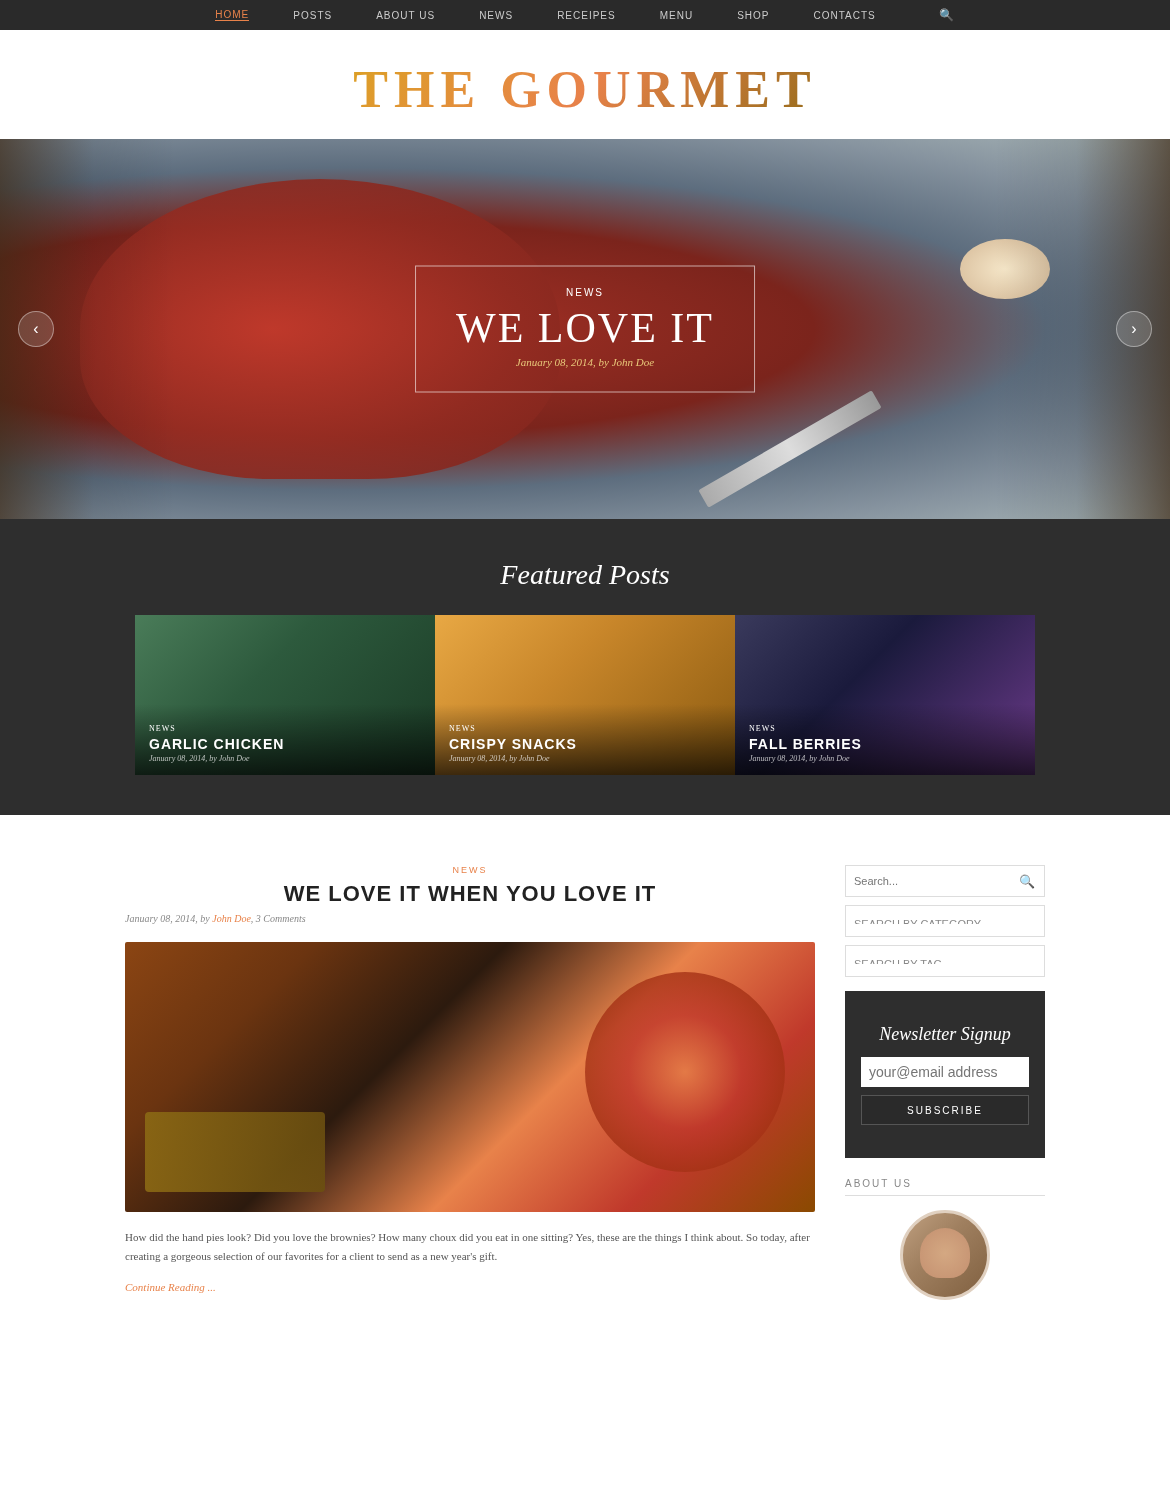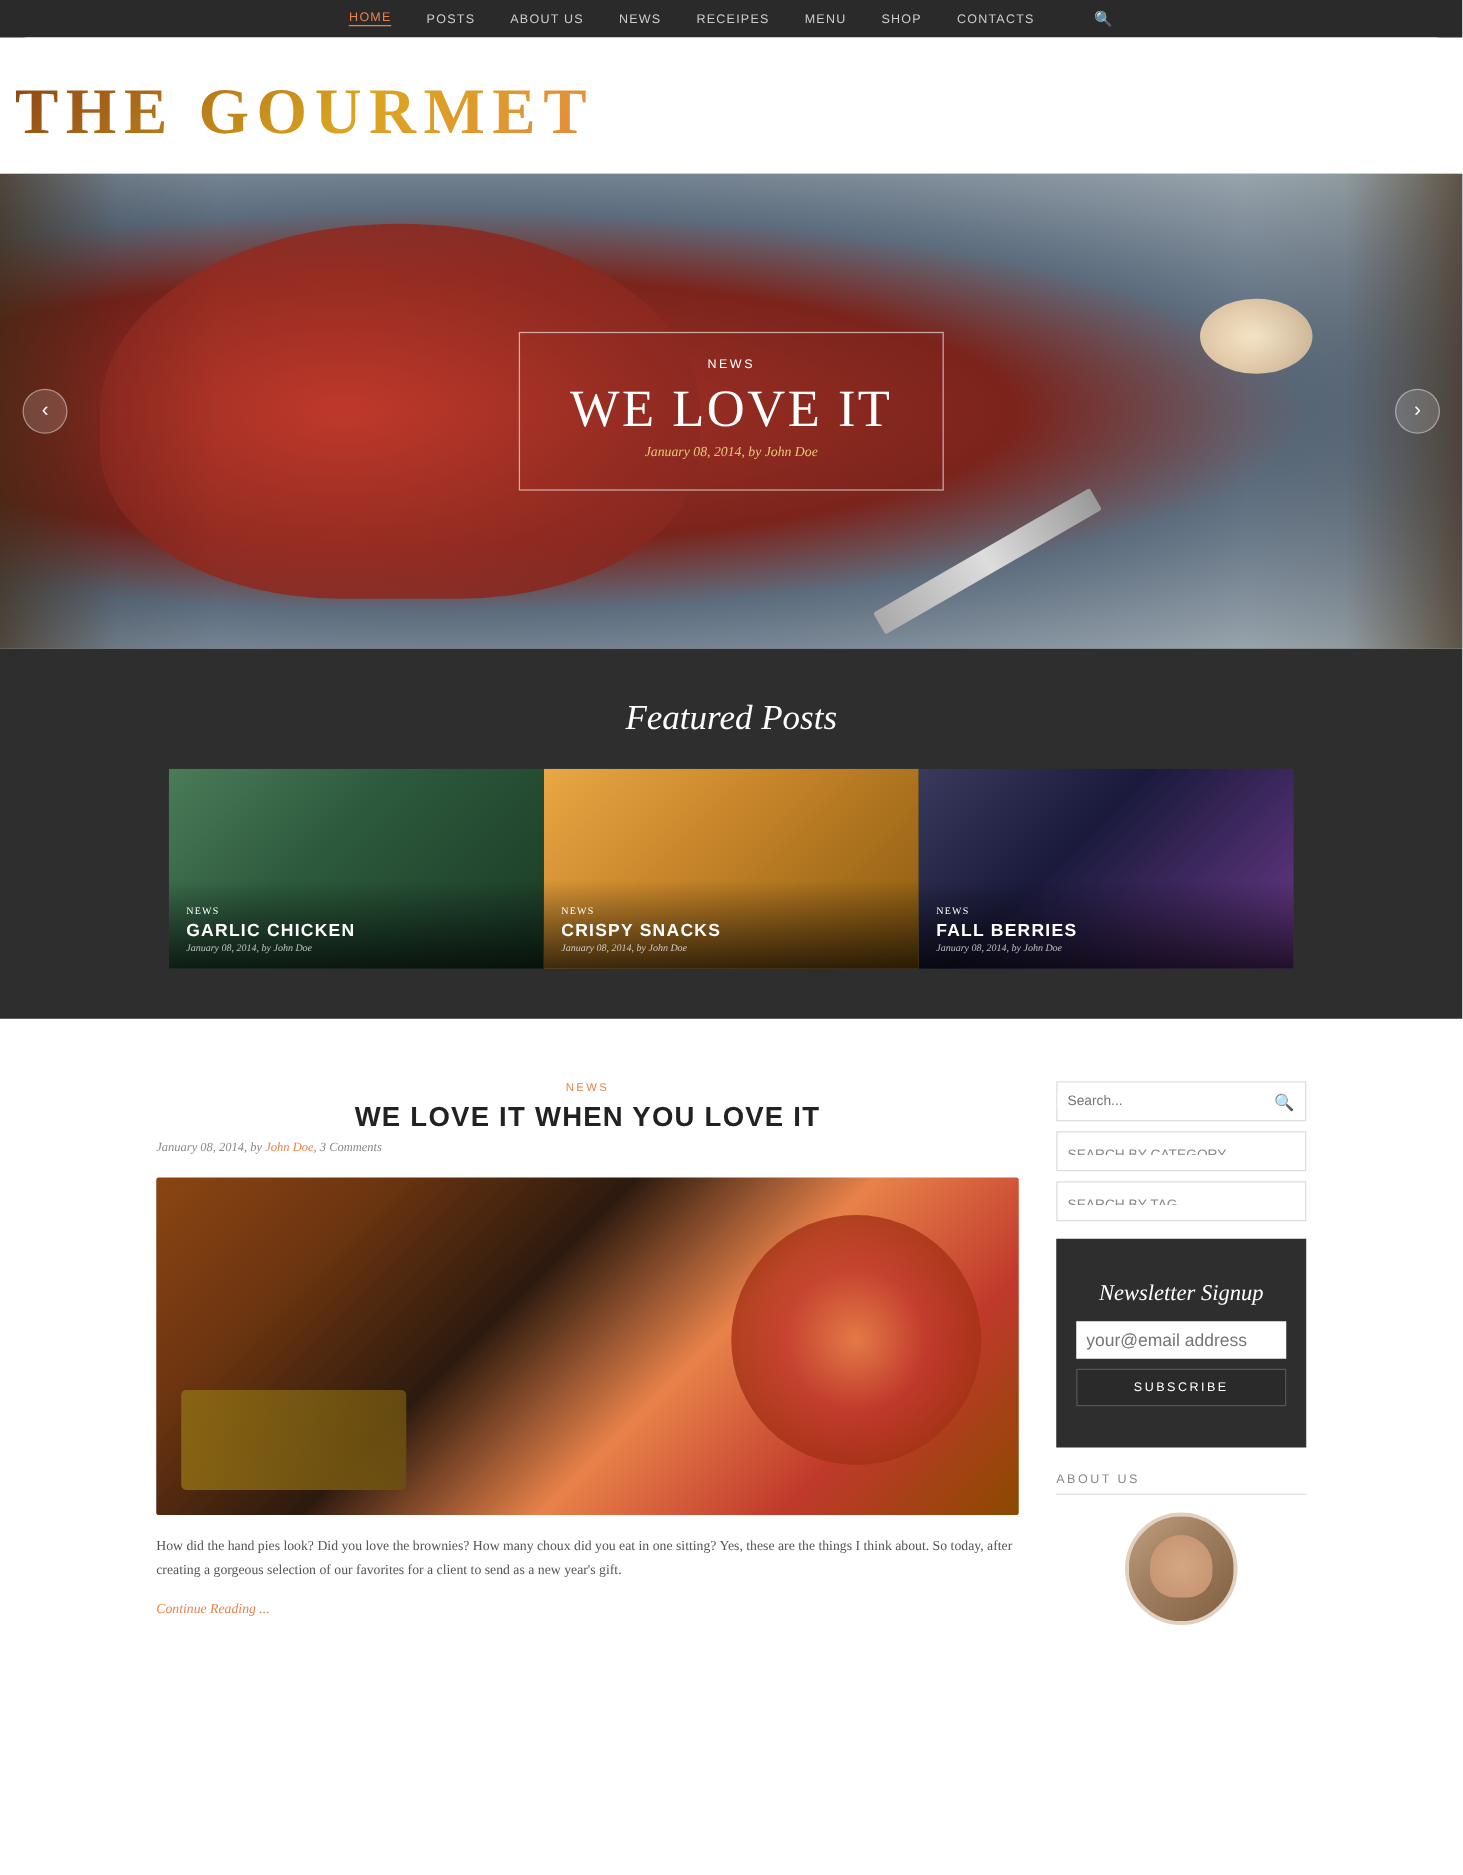--- a/index.html
+++ b/index.html
@@ -5,39 +5,38 @@
     * { margin: 0; padding: 0; box-sizing: border-box; }
     body { font-family: 'Georgia', serif; background: #fff; width: 1170px; }
 
     
     nav {
       background: #2a2a2a;
       height: 30px;
       display: flex;
       align-items: center;
       justify-content: center;
-      gap: 28px;
+      gap: 44px;
     }
     nav a {
       color: #ccc;
       text-decoration: none;
       font-family: Arial, sans-serif;
       font-size: 10px;
       letter-spacing: 1px;
       text-transform: uppercase;
     }
     nav a.active { color: #e8824a; border-bottom: 1px solid #e8824a; }
     .nav-search { margin-left: 20px; color: #ccc; font-size: 12px; cursor: pointer; }
 
     
     .site-header {
-      text-align: left;
+      text-align: center;
       padding: 30px 12px 20px;
       background: #fff;
-      border-radius: 22px;
     }
     .site-title {
       font-size: 52px;
       letter-spacing: 6px;
       font-weight: bold;
       font-family: 'Georgia', serif;
       background: linear-gradient(135deg, #8B4513 0%, #DAA520 25%, #e8824a 50%, #8B6914 75%, #333 100%);
       -webkit-background-clip: text;
       -webkit-text-fill-color: transparent;
       background-clip: text;

